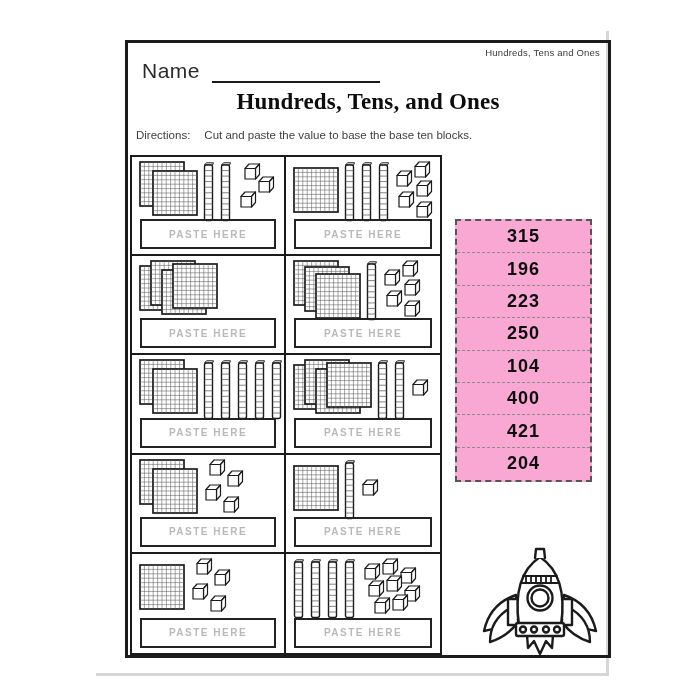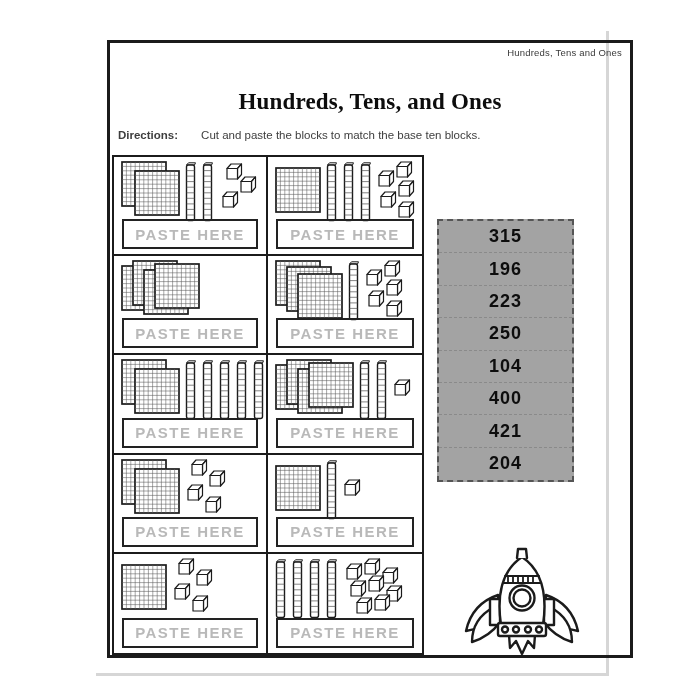--- a/index.html
+++ b/index.html
@@ -1,59 +1,63 @@
 <!DOCTYPE html>
 <html><head>
 <meta charset="utf-8">
 <style>
   html,body{margin:0;padding:0;background:#ffffff;}
   .canvas{position:relative;width:700px;height:700px;background:#ffffff;overflow:hidden;
           font-family:"Liberation Sans", sans-serif;color:var(--ink,#1b1b1b);}
   .paper{position:absolute;left:93px;top:28px;width:513px;height:645px;background:#ffffff;
          box-shadow:3px 3px 0 var(--page-shadow,#d6d6d6);}
-  .frame{position:absolute;left:14px;top:12px;width:480px;height:612px;border:3px solid var(--ink,#1b1b1b);padding-left:40px;}
+  .frame{position:absolute;left:32px;top:12px;width:480px;height:612px;border:3px solid var(--ink,#1b1b1b);}
   .header-right{position:absolute;top:4px;right:8px;font-size:9.5px;letter-spacing:.2px;color:#3a3a3a;}
   .name-row{position:absolute;top:16px;left:14px;display:flex;align-items:flex-end;}
   .name-label{font-size:21px;color:#2b2b2b;letter-spacing:.5px;}
   .name-line{display:inline-block;width:168px;height:20px;margin-left:12px;border-bottom:2.5px solid var(--ink,#1b1b1b);}
   .title{position:absolute;top:46px;left:0;width:100%;text-align:center;font-size:23px;font-weight:bold;
          letter-spacing:.2px;color:#0d0d0d;font-family:Liberation Serif, serif;}
   .directions{position:absolute;top:86px;left:8px;font-size:11.5px;color:var(--muted,#3e3e3e);}
-  .directions .dir-label{margin-right:23px;font-weight:bold;}
+  .directions .dir-label{margin-right:14px;}
   
   .grid{position:absolute;left:2px;top:112px;width:312px;height:500px;border:2px solid var(--ink,#1b1b1b);
         display:grid;grid-template-columns:1fr 1fr;grid-template-rows:repeat(5,1fr);box-sizing:border-box;}
   .cell{position:relative;box-sizing:border-box;overflow:hidden;}
   .cell.col0{border-right:2px solid var(--ink,#1b1b1b);}
   .cell.rowline{border-bottom:2px solid var(--ink,#1b1b1b);}
   .blocks{position:absolute;left:7px;top:4px;right:2px;height:62px;display:flex;align-items:flex-start;gap:5px;}
   .flats-group,.cubes-group{position:relative;height:60px;flex:0 0 auto;}
   .flats-group svg,.cubes-group svg{position:absolute;}
   .rods-group{display:flex;gap:6px;flex:0 0 auto;padding-top:1px;}
   .paste-box{position:absolute;left:8px;right:8px;bottom:5px;height:26px;border:2px solid #222222;
              display:flex;align-items:center;justify-content:center;}
-  .paste-box span{font-size:15px;font-weight:bold;letter-spacing:1.5px;color:var(--paste,#b9b9b9);}
+  .paste-box span{font-size:10px;font-weight:bold;letter-spacing:1.5px;color:var(--paste,#b9b9b9);}
   
-  .answers{position:absolute;left:327px;top:176px;width:137px;border:2px dashed #555555;box-sizing:border-box;background:#a3a3a3;}
+  .answers{position:absolute;left:327px;top:176px;width:137px;border:2px dashed #555555;box-sizing:border-box;background:#f9a8d4;}
   .slip{height:32.4px;display:flex;align-items:center;justify-content:center;
         font-size:18px;font-weight:bold;letter-spacing:1px;color:#0d0d0d;border-bottom:1.5px dashed #8a8a8a;box-sizing:border-box;}
   .slip:last-child{border-bottom:none;}
   .rocket{position:absolute;left:338px;top:502px;}
   .footer{position:absolute;left:0;top:633px;width:100%;text-align:center;font-size:8.5px;color:#3a3a3a;}
 </style>
 </head>
 <body>
 
 <div class="canvas" style="--ink: #1b1b1b; --paste: #b9b9b9; --muted: #3e3e3e; --page-shadow: #d6d6d6;">
   <div class="paper">
     <div class="frame">
       <div class="header-right">Hundreds, Tens and Ones</div>
+      <div class="name-row">
+        <span class="name-label">Name</span>
+        <span class="name-line"></span>
+      </div>
       <div class="title">Hundreds, Tens, and Ones</div>
       <div class="directions">
-        <span class="dir-label">Directions:</span><span>Cut and paste the blocks to match the base ten blocks.</span>
+        <span class="dir-label">Directions:</span><span>Cut and paste the value to base the base ten blocks.</span>
       </div>
       <div class="grid" id="grid">
           <div class="cell col0 rowline">
             <div class="blocks">
               <div class="flats-group" style="width: 59px;">
                 <svg width="46" height="46" viewBox="0 0 46 46" style="left:0px;top:0px">
     <rect x="1" y="1" width="44" height="44" fill="#ffffff" stroke="#1b1b1b" stroke-width="1.7"></rect>
     <path d="M5.4,1 L5.4,45 M1,5.4 L45,5.4 M9.8,1 L9.8,45 M1,9.8 L45,9.8 M14.2,1 L14.2,45 M1,14.2 L45,14.2 M18.6,1 L18.6,45 M1,18.6 L45,18.6 M23.0,1 L23.0,45 M1,23.0 L45,23.0 M27.4,1 L27.4,45 M1,27.4 L45,27.4 M31.8,1 L31.8,45 M1,31.8 L45,31.8 M36.2,1 L36.2,45 M1,36.2 L45,36.2 M40.6,1 L40.6,45 M1,40.6 L45,40.6 " stroke="#5c5c5c" stroke-width="0.55" fill="none"></path>
                 </svg>
                 <svg width="46" height="46" viewBox="0 0 46 46" style="left:13px;top:9px">

